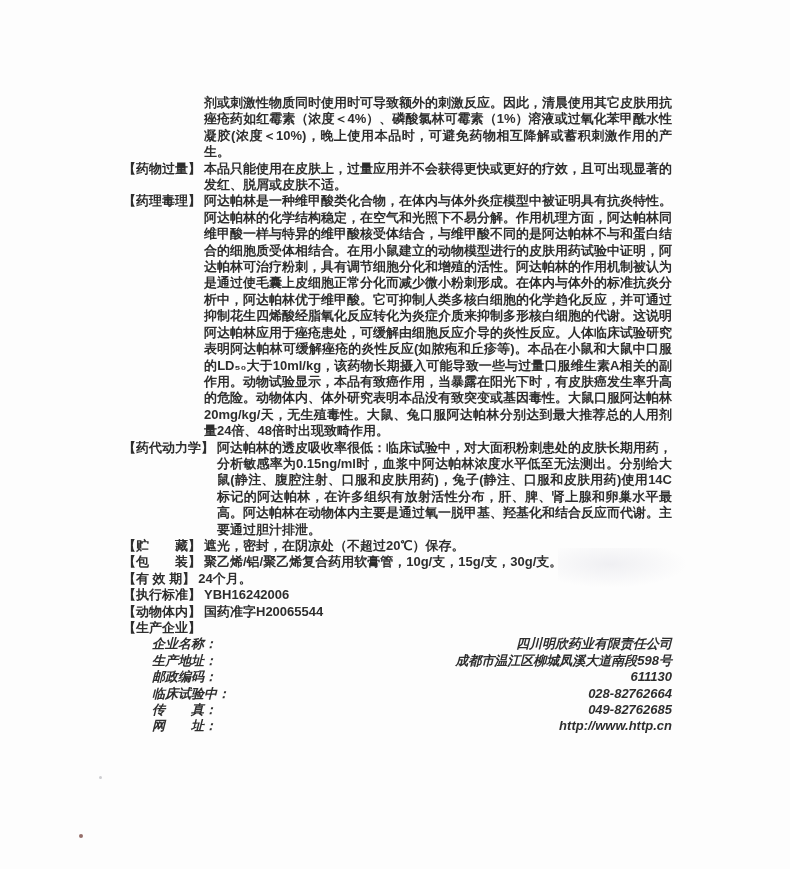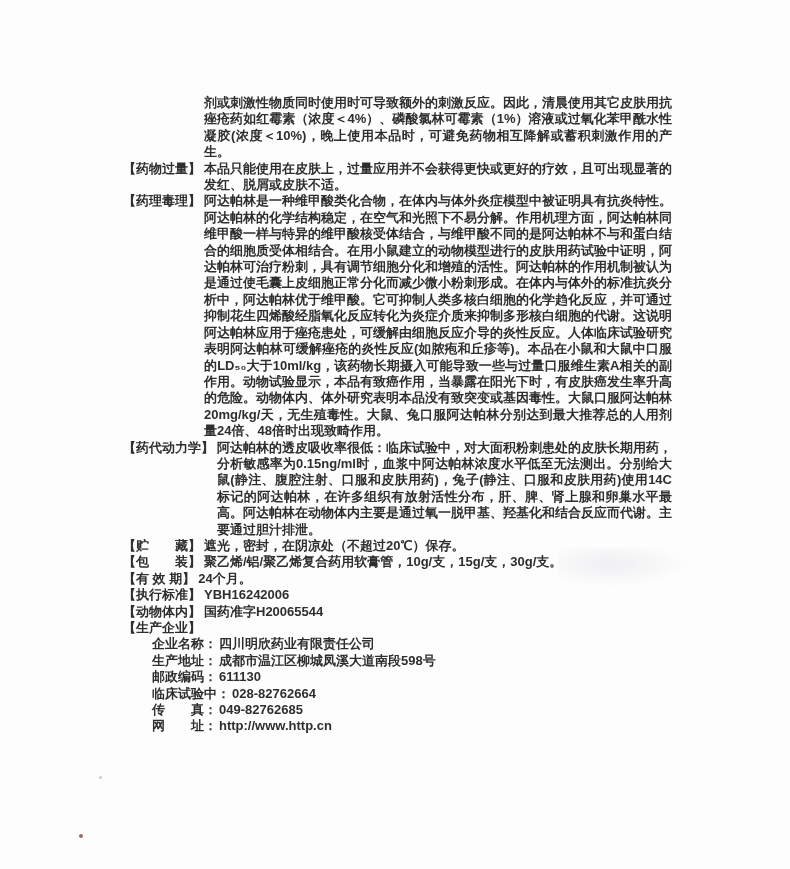--- a/index.html
+++ b/index.html
@@ -29,24 +29,24 @@
     flex:0 0 auto;
     white-space:pre;
     padding-right:3px;
   }
   .lbl.ghost{visibility:hidden;}
   .txt{
     flex:1 1 auto;
     text-align:justify;
     text-justify:inter-character;
   }
-  .mfr{padding-left:29px;}
+  .mfr{padding-left:29px;font-style:italic;}
   .mfr-row{display:flex;}
   .mlbl{flex:0 0 auto;white-space:pre;}
-  .mval{flex:1 1 auto;padding-left:2px;white-space:pre;}
+  .mval{flex:1 1 auto;padding-left:2px;white-space:pre;text-align:right;}
   
   .smudge{
     position:absolute;left:558px;top:548px;width:130px;height:40px;
     background:radial-gradient(ellipse at 40% 40%, rgba(120,120,150,0.10), rgba(120,120,150,0) 70%);
     pointer-events:none;
   }
   .speck-1{
     position:absolute;left:79px;top:834px;width:4px;height:4px;border-radius:50%;
     background:#7a4a45;opacity:.8;pointer-events:none;
   }

